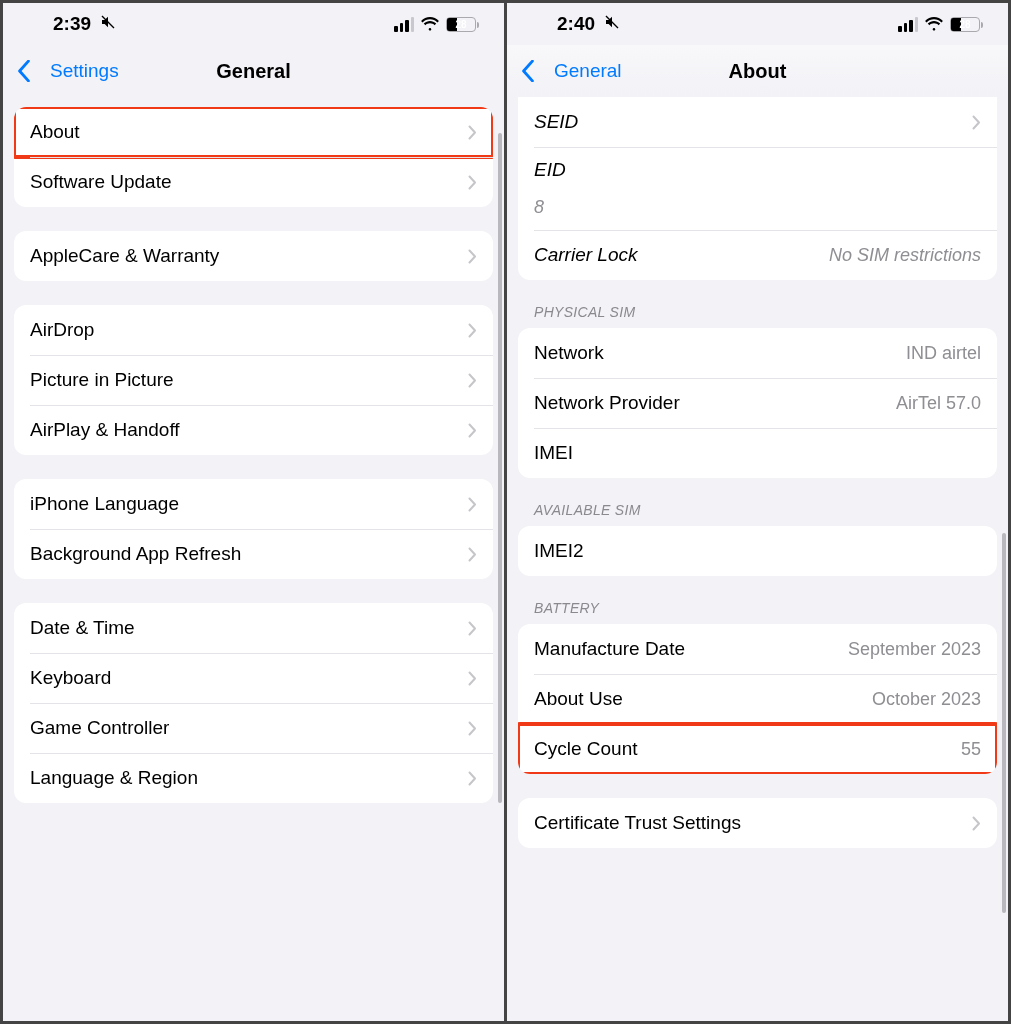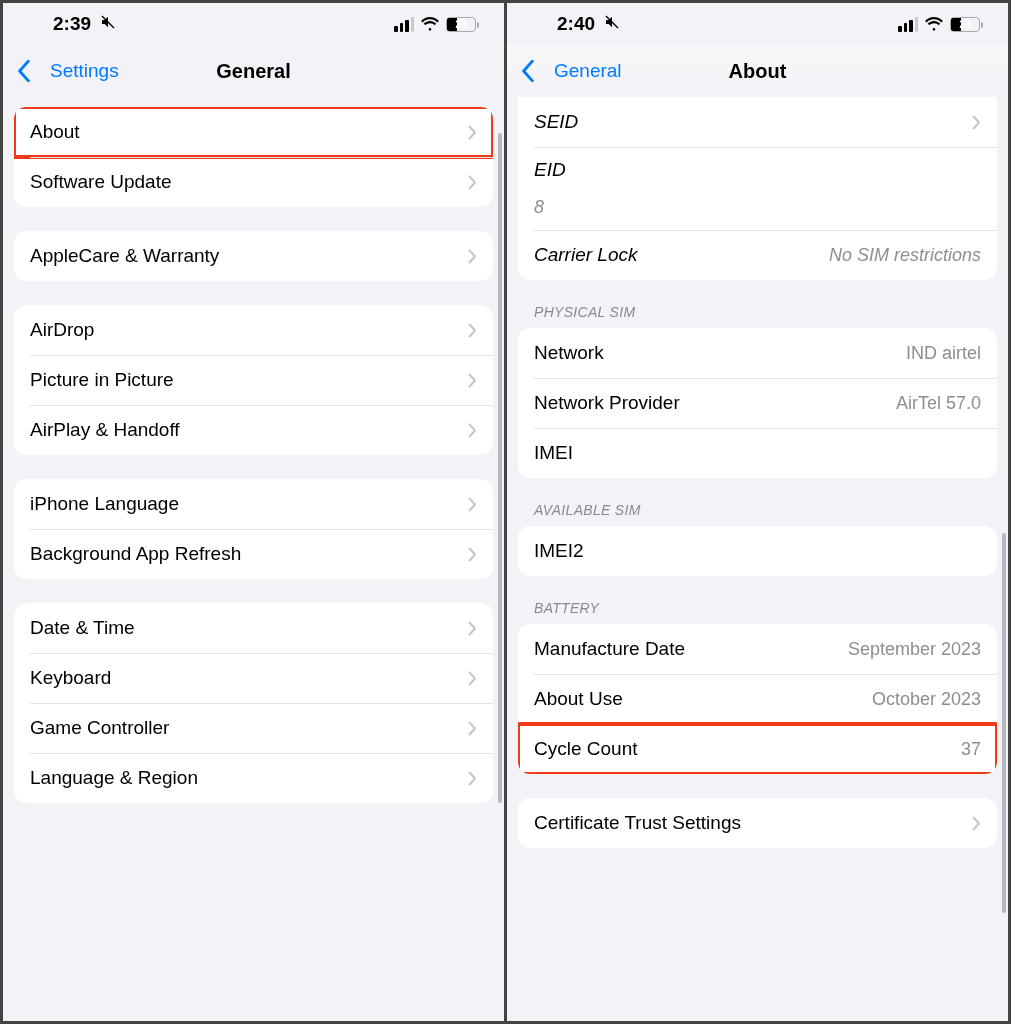--- a/index.html
+++ b/index.html
@@ -347,21 +347,21 @@
           <div class="row">
             <span class="label">Manufacture Date</span>
             <span class="value">September 2023</span>
           </div>
           <div class="row">
             <span class="label">About Use</span>
             <span class="value">October 2023</span>
           </div>
           <div class="row highlight">
             <span class="label">Cycle Count</span>
-            <span class="value">37</span>
+            <span class="value">55</span>
           </div>
         </div>
         <div class="group">
           <div class="row">
             <span class="label">Certificate Trust Settings</span>
             <span class="chev">
               <svg width="9" height="15" viewBox="0 0 9 15">
                 <path fill="none" stroke="#c5c5ca" stroke-width="2" stroke-linecap="round" stroke-linejoin="round" d="M1.5 1.5 7 7.5l-5.5 6"></path>
               </svg>
             </span>

